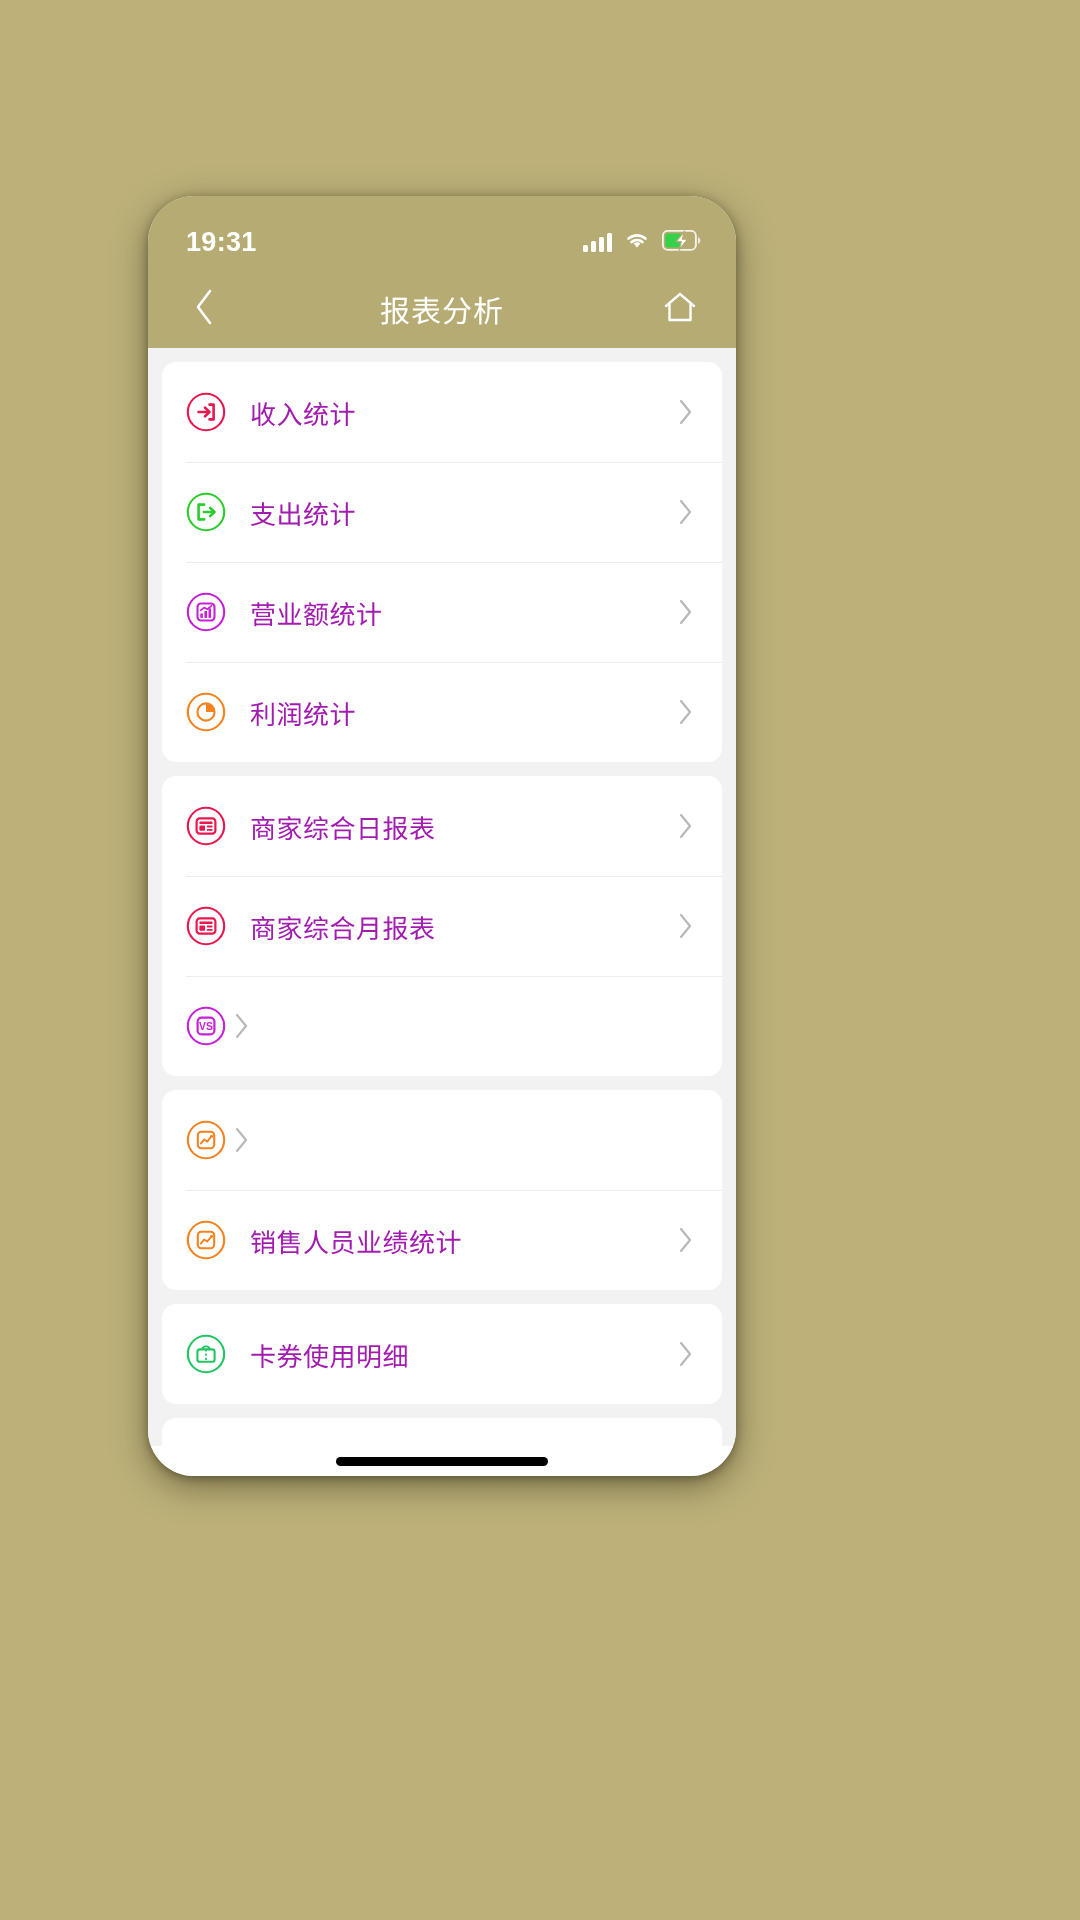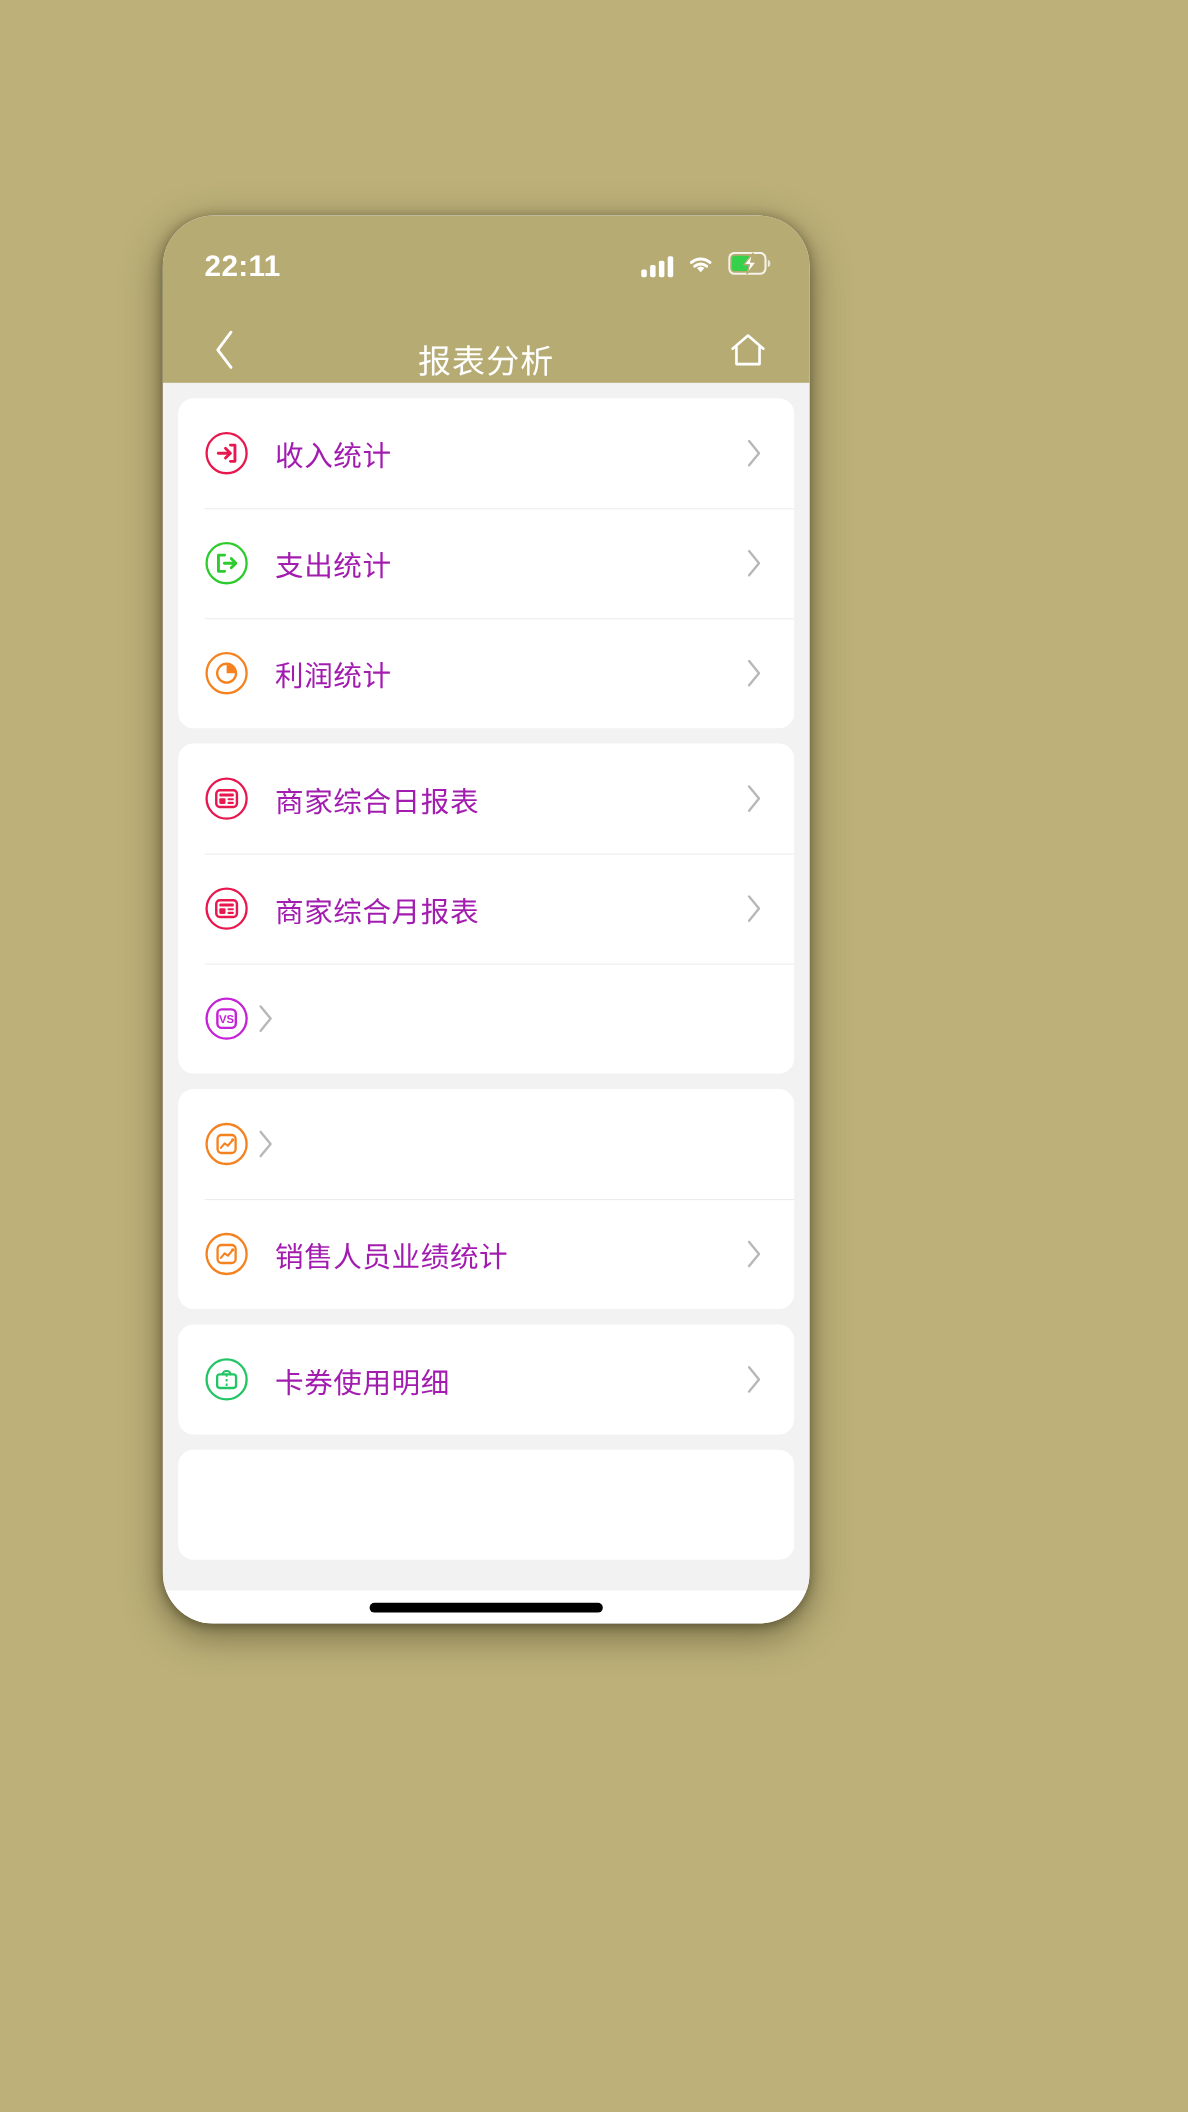--- a/index.html
+++ b/index.html
@@ -75,21 +75,21 @@
   .signal-bars i:nth-child(2) { height: 11px; }
   .signal-bars i:nth-child(3) { height: 15px; }
   .signal-bars i:nth-child(4) { height: 19px; }
 
   
   #nav-bar {
     flex: 0 0 auto;
     height: 78px;
     background: #b7ab74;
     display: flex;
-    align-items: flex-end;
+    align-items: center;
     padding: 0 28px;
     position: relative;
   }
   #nav-back {
     width: 56px;
     height: 56px;
     display: flex;
     align-items: center;
     justify-content: center;
     cursor: pointer;
@@ -192,21 +192,21 @@
     background: #000000;
     border-radius: 5px;
   }
 </style>
 </head>
 <body>
 
 <div id="phone-frame">
 
   <div id="status-bar">
-    <div id="status-time">22:11</div>
+    <div id="status-time">19:31</div>
     <div id="status-icons">
       <span class="signal-bars">
         <i></i>
           <i></i>
           <i></i>
           <i></i>
       </span>
       <span>
         <svg width="26" height="20" viewBox="0 0 26 20">
           <path d="M13 17.6 L9.6 13.6 a5.4 5.4 0 0 1 6.8 0 Z" fill="#fff"></path>
@@ -274,20 +274,38 @@
           <span class="row-label">支出统计</span>
           <span class="row-chevron">
             <svg width="18" height="30" viewBox="0 0 18 30">
   <path d="M5 4 L14 15 L5 26" stroke="#b8b8b8" stroke-width="2.2" fill="none" stroke-linecap="round" stroke-linejoin="round"></path>
 </svg>
           </span>
         </div>
         <div class="list-row">
           <span class="row-icon">
             <svg width="40" height="40" viewBox="0 0 40 40">
+              <circle cx="20" cy="20" r="18.2" fill="none" stroke="#c521d6" stroke-width="2.1"></circle>
+              <rect x="11.5" y="11.5" width="17" height="17" rx="3.4" ry="3.4" fill="none" stroke="#c521d6" stroke-width="2.1"></rect>
+               <rect x="14.3" y="21.5" width="2.6" height="4.4" fill="#c521d6"></rect>
+               <rect x="18.4" y="19.0" width="2.6" height="6.9" fill="#c521d6"></rect>
+               <rect x="22.5" y="16.4" width="2.6" height="9.5" fill="#c521d6"></rect>
+               <path d="M14.6 18.4 L18.2 15.6 L21.4 17.2 L25.6 13.6" stroke="#c521d6" stroke-width="1.7" fill="none" stroke-linecap="round" stroke-linejoin="round"></path>
+            </svg>
+          </span>
+          <span class="row-label">营业额统计</span>
+          <span class="row-chevron">
+            <svg width="18" height="30" viewBox="0 0 18 30">
+  <path d="M5 4 L14 15 L5 26" stroke="#b8b8b8" stroke-width="2.2" fill="none" stroke-linecap="round" stroke-linejoin="round"></path>
+</svg>
+          </span>
+        </div>
+        <div class="list-row">
+          <span class="row-icon">
+            <svg width="40" height="40" viewBox="0 0 40 40">
               <circle cx="20" cy="20" r="18.2" fill="none" stroke="#f5821f" stroke-width="2.1"></circle>
               <circle cx="20" cy="20" r="8.6" fill="none" stroke="#f5821f" stroke-width="2.1"></circle>
                <path d="M20 20 V11.4 A8.6 8.6 0 0 1 28.6 20 Z" fill="#f5821f"></path>
             </svg>
           </span>
           <span class="row-label">利润统计</span>
           <span class="row-chevron">
             <svg width="18" height="30" viewBox="0 0 18 30">
   <path d="M5 4 L14 15 L5 26" stroke="#b8b8b8" stroke-width="2.2" fill="none" stroke-linecap="round" stroke-linejoin="round"></path>
 </svg>

